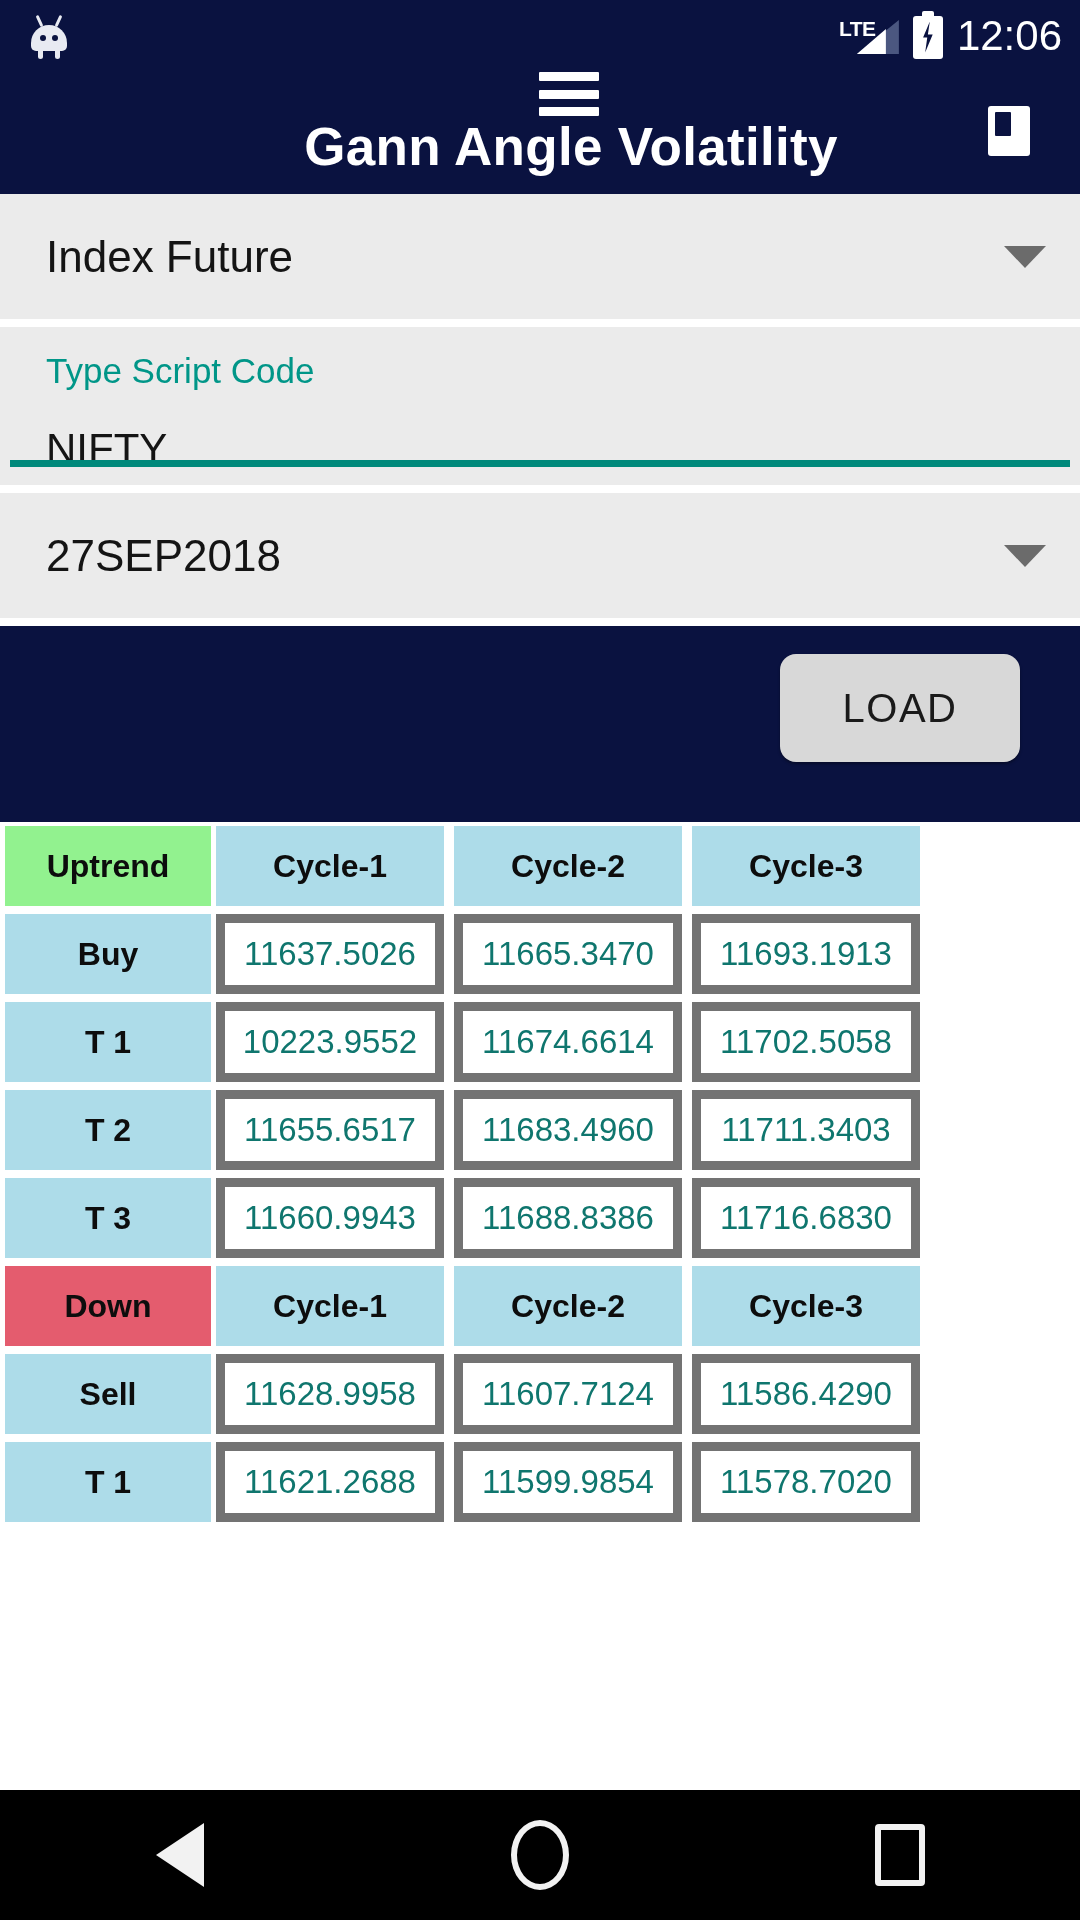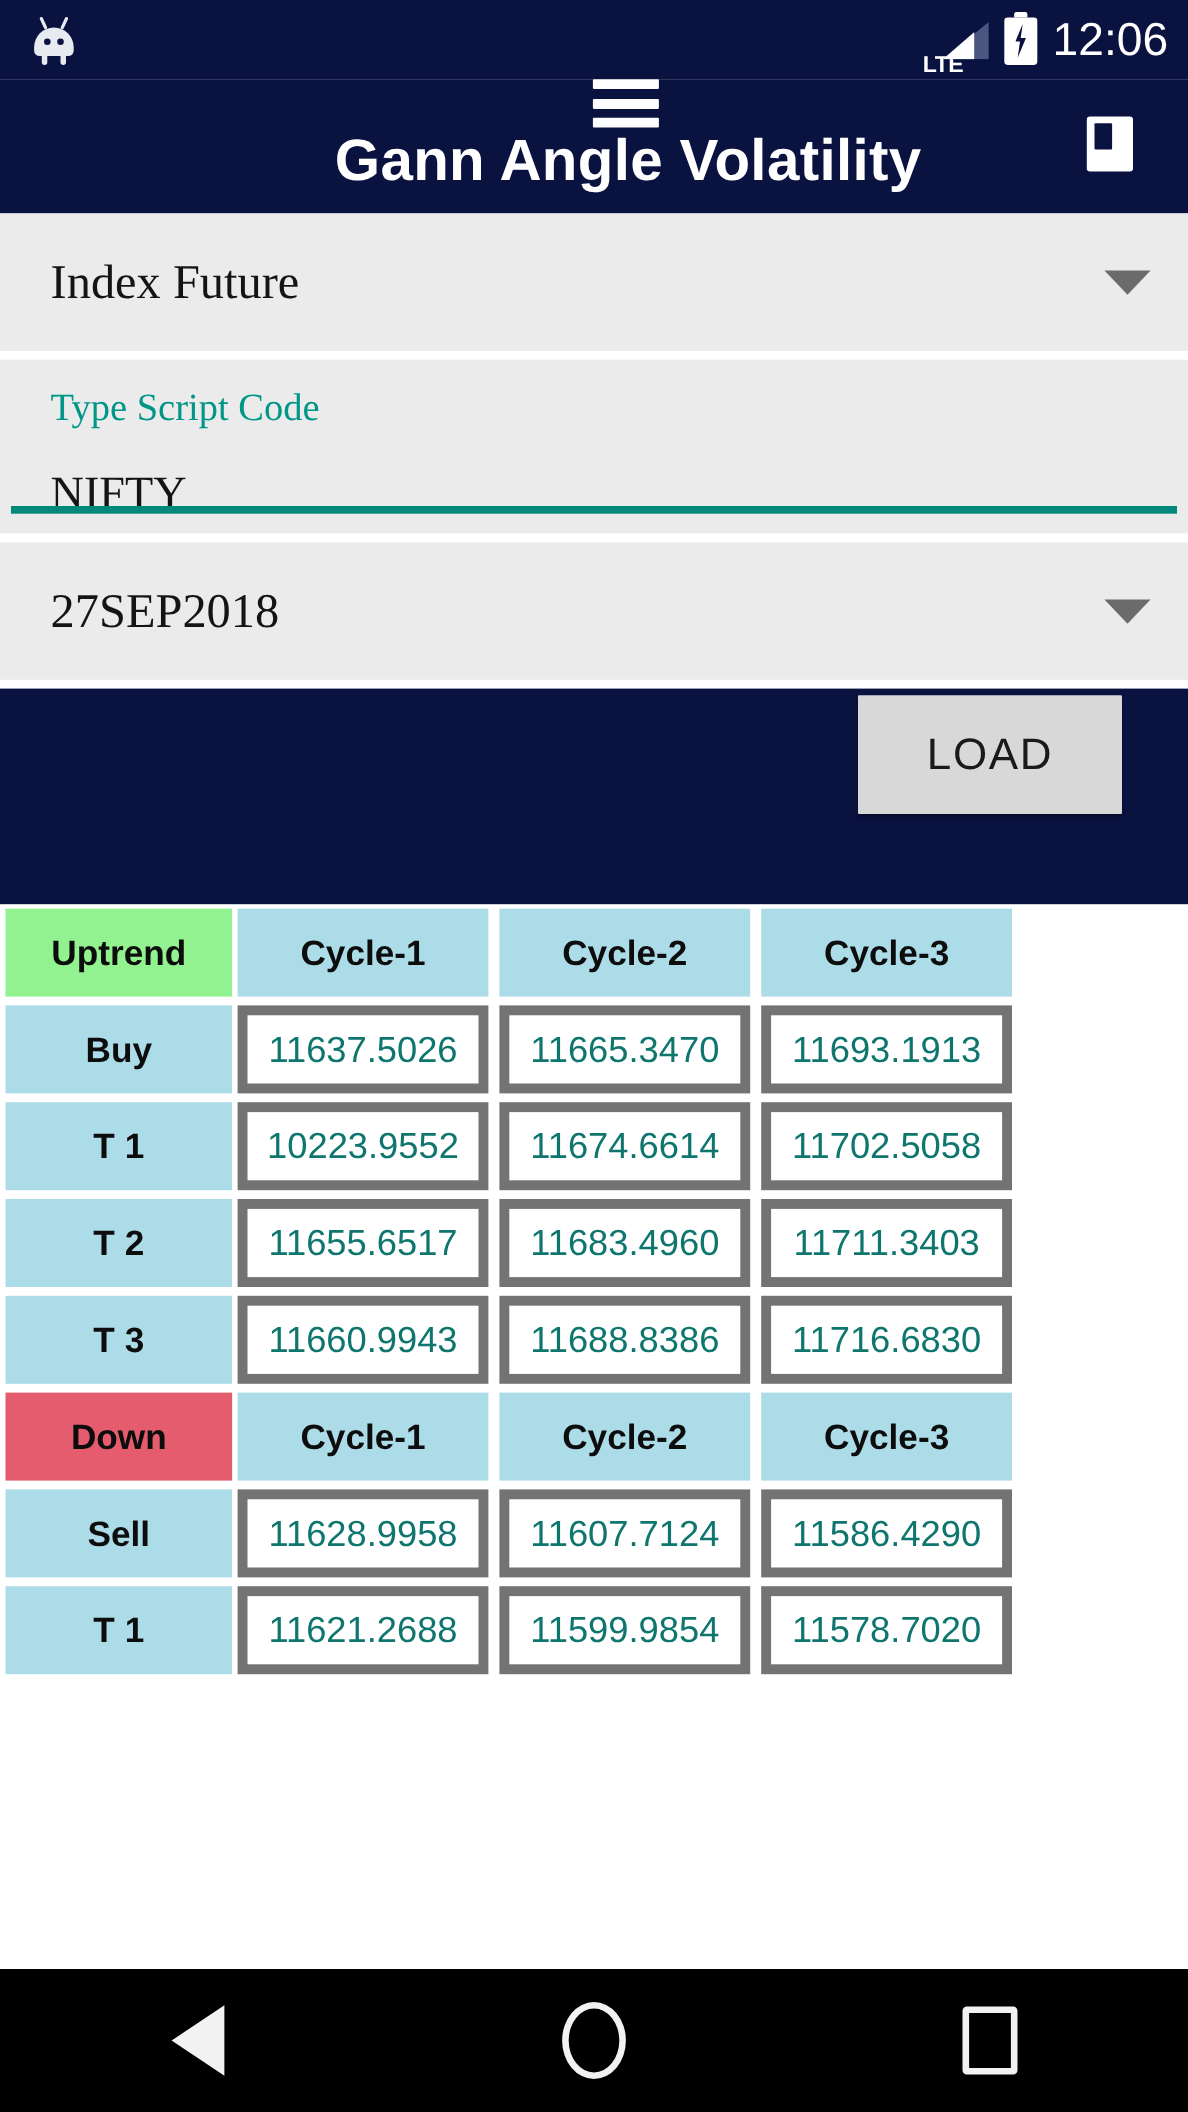--- a/index.html
+++ b/index.html
@@ -29,21 +29,21 @@
   .bot-leg{ position:absolute; top:38px; width:5px; height:8px; background:#e8eaf2; border-radius:0 0 3px 3px; }
   .bot-leg.l{ left:12px; } .bot-leg.r{ left:29px; }
 
   .status-right{
     position:absolute; right:18px; top:0; height:72px;
     display:flex; align-items:center; gap:14px;
   }
   .lte-wrap{ position:relative; width:60px; height:46px; }
   .lte-txt{
     position:absolute; left:0; top:4px; color:#ffffff;
-    font-size:21px; font-weight:bold; letter-spacing:-0.5px;margin-top:30px;
+    font-size:21px; font-weight:bold; letter-spacing:-0.5px;
   }
   .sig-bg{
     position:absolute; right:0; bottom:5px; width:42px; height:34px;
     background:#4b5780; clip-path:polygon(100% 0,100% 100%,0 100%);
   }
   .sig-fg{
     position:absolute; right:13px; bottom:5px; width:29px; height:25px;
     background:#ffffff; clip-path:polygon(100% 0,100% 100%,0 100%);
   }
   .battery{
@@ -77,21 +77,21 @@
     position:absolute; right:50px; top:34px;
     width:42px; height:50px; background:#ffffff; border-radius:3px;
     cursor:pointer;
   }
   .bar-action:after{
     content:""; position:absolute; left:7px; top:6px;
     width:16px; height:24px; background:#0a1240; border-radius:1px;
   }
 
   
-  .form-zone{ background:#ffffff;font-family:Liberation Serif, serif; }
+  .form-zone{ background:#ffffff; }
   .field{
     background:#ebebeb; position:relative;
   }
   .spinner{
     height:125px; display:flex; align-items:center;
     padding:0 24px 0 46px; cursor:pointer; margin-bottom:8px;
   }
   .spinner .val{ font-size:44px; color:#141414; flex:1; }
   .caret{
     width:0; height:0; border-left:21px solid transparent;
@@ -107,23 +107,23 @@
   .tf-underline{
     position:absolute; left:10px; right:10px; bottom:18px;
     height:7px; background:#00897b;
   }
 
   
   .load-bar{
     height:196px; background:#0a1240; position:relative;
   }
   .load-btn{
-    position:absolute; right:60px; top:6px;
+    position:absolute; right:60px; top:28px;
     width:240px; height:108px; background:#d8d8d8;
-    border:none; border-radius:1px;
+    border:none; border-radius:16px;
     font-family:"Liberation Sans", sans-serif;
     font-size:40px; color:#1a1a1a; letter-spacing:1.5px;
     cursor:pointer; box-shadow:0 2px 3px rgba(0,0,0,0.35);
   }
 
   
   .grid{ padding:0; background:#ffffff; }
   .grid-row{ display:flex; align-items:stretch; }
   .cell{
     display:flex; align-items:center; justify-content:center;

